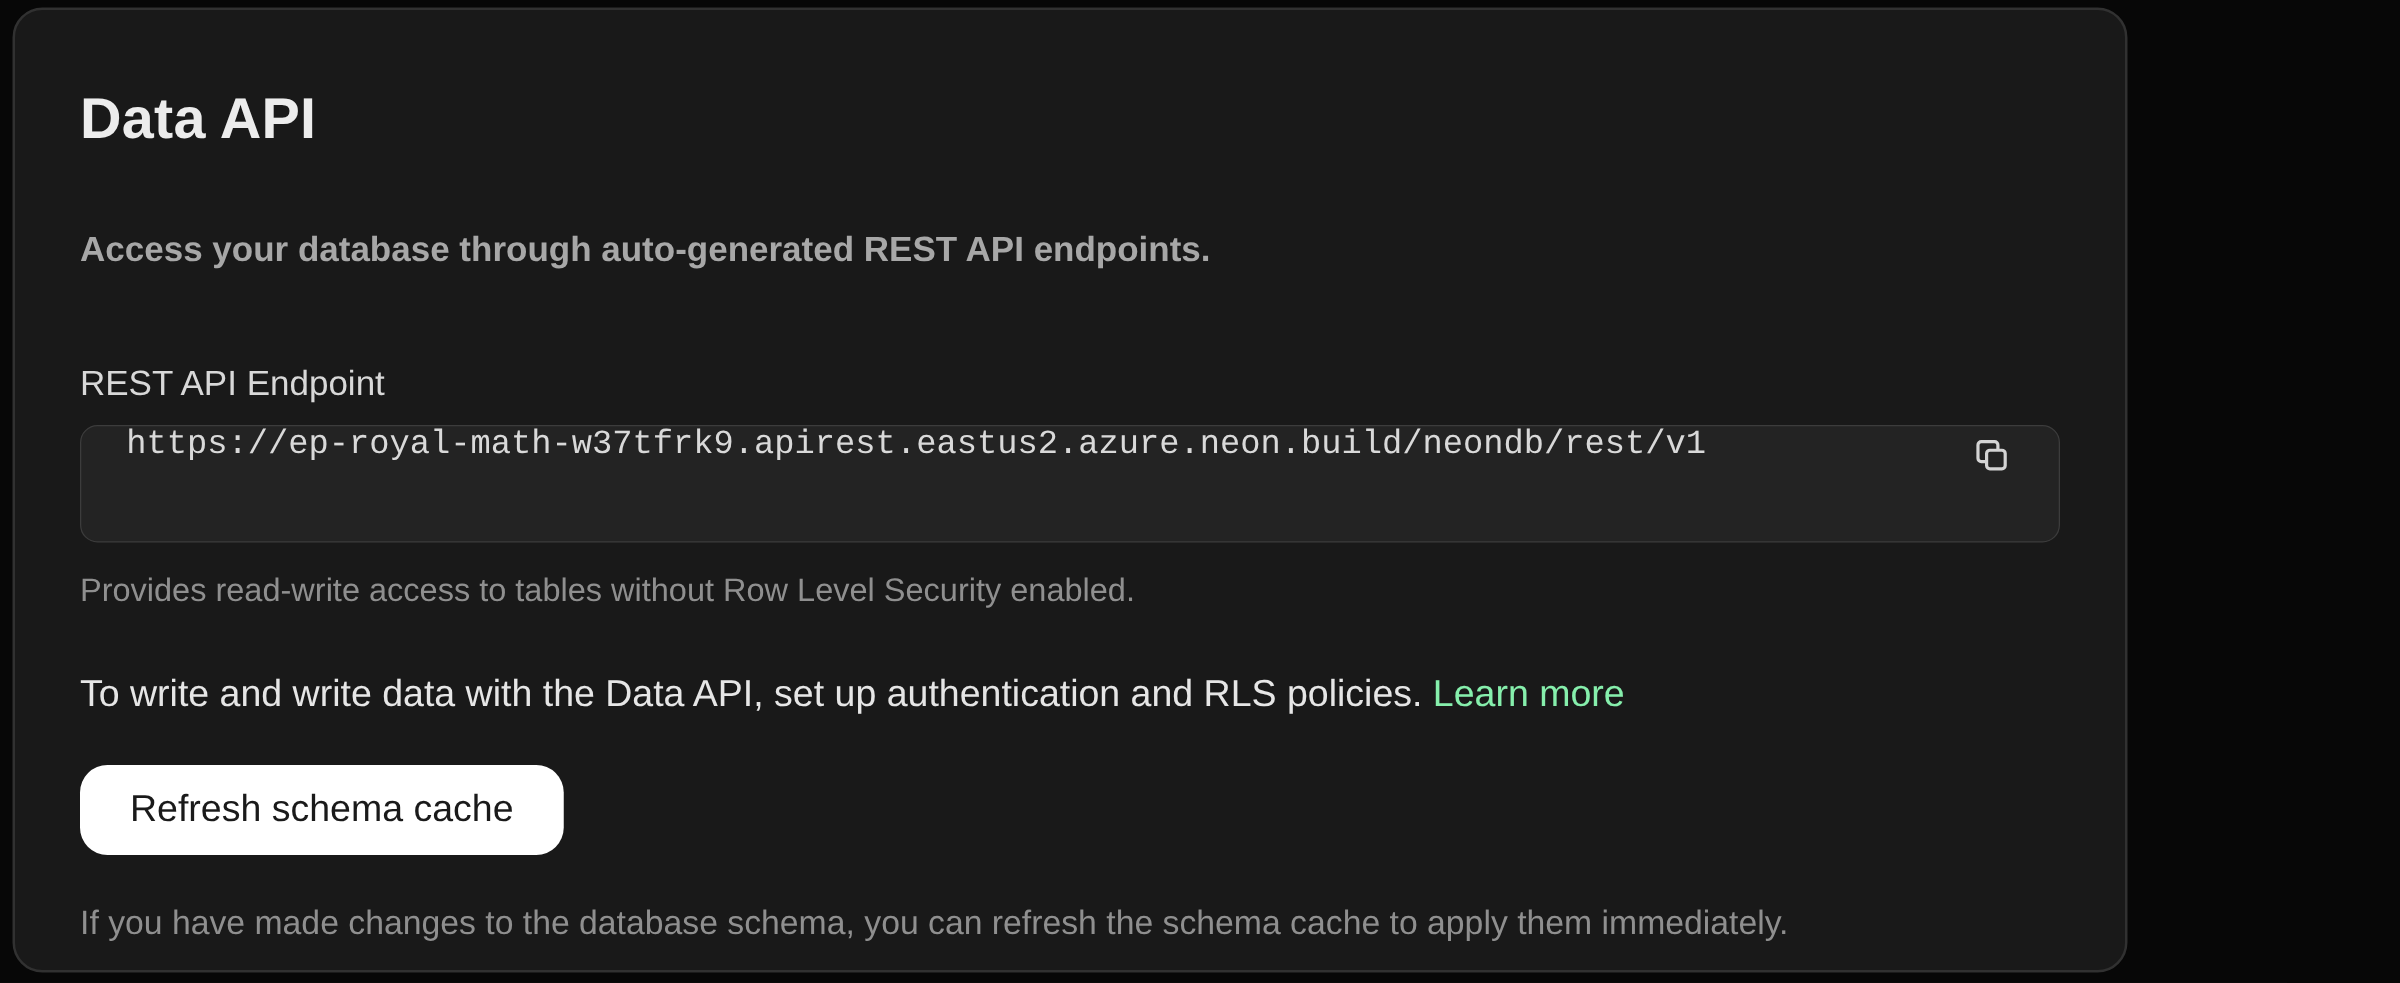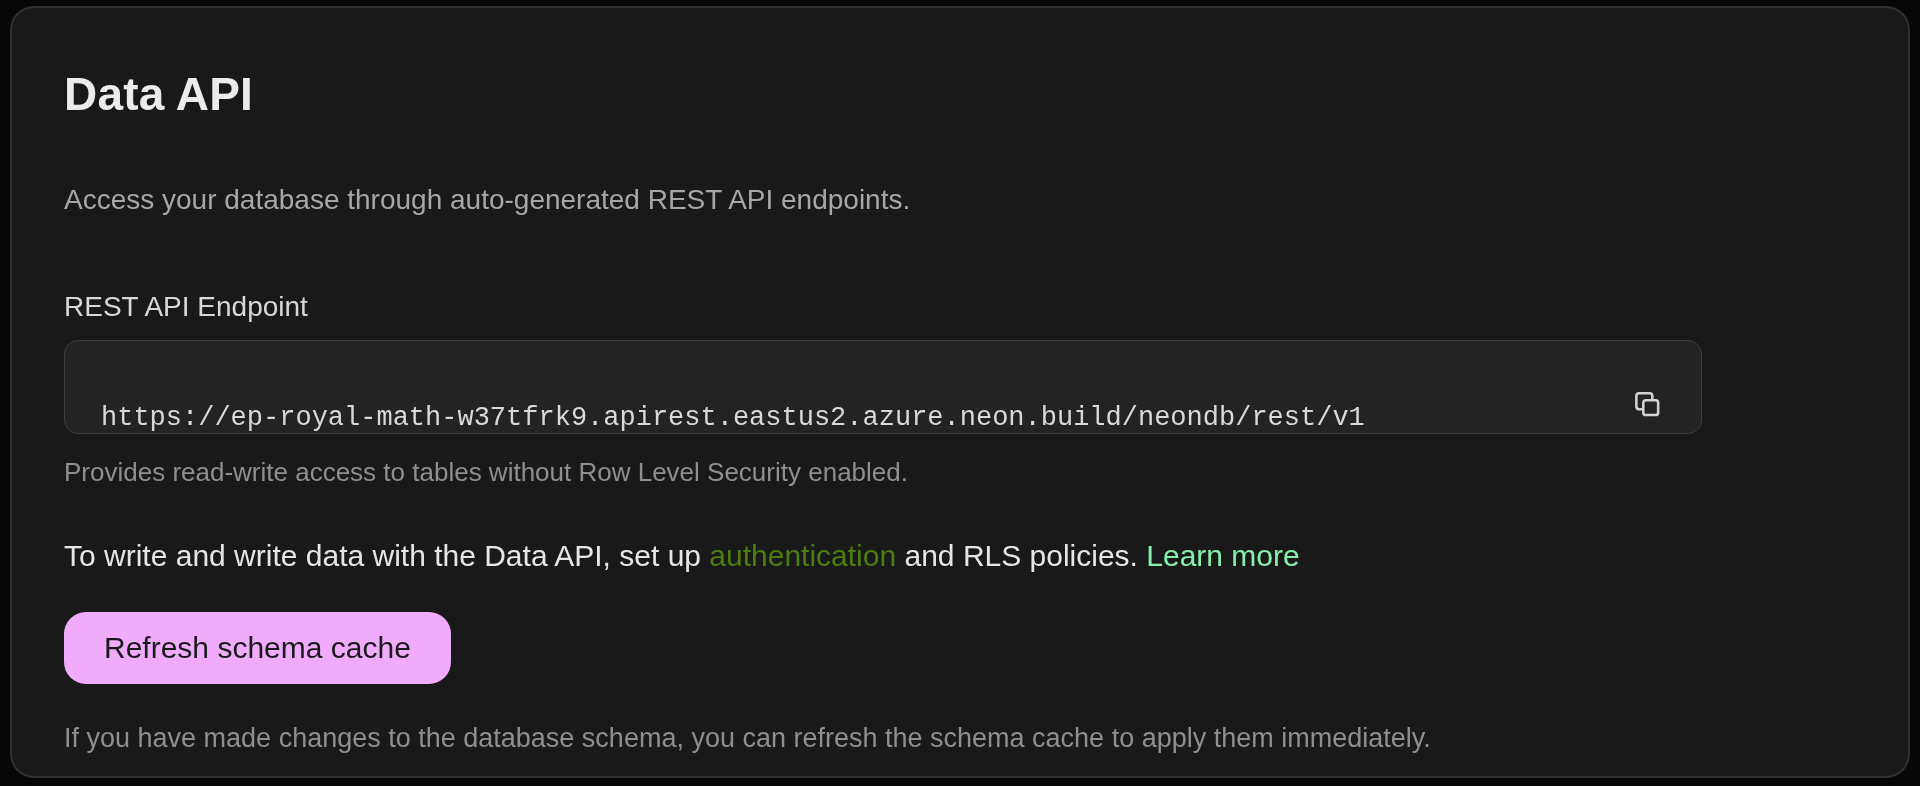--- a/index.html
+++ b/index.html
@@ -5,56 +5,57 @@
   * { box-sizing: border-box; margin: 0; padding: 0; }
   html, body {
     width: 1920px; height: 786px;
     background: #070707;
     font-family: "Liberation Sans", sans-serif;
     overflow: hidden;
   }
   .panel {
     position: absolute;
     left: 10px; top: 6px;
-    width: 1900px; height: 772px;
+    width: 1692px; height: 772px;
     background: #191919;
     border: 2px solid #313131;
     border-radius: 24px;
   }
   .content { padding: 58px 52px 0 52px; }
 
   .page-title {
     font-size: 46px;
     font-weight: 700;
     line-height: 1.25;
     color: #ececec;
     letter-spacing: 0.2px;
   }
   .page-desc {
     margin-top: 56px;
     font-size: 28px;
     line-height: 1.4;
     color: #a7a7a7;
+    font-weight: bold;
   }
   .field-label {
     margin-top: 68px;
     font-size: 28px;
     line-height: 1.4;
     color: #d8d8d8;
   }
   .endpoint-field {
     margin-top: 14px;
     width: 1638px;
     max-width: 100%;
     height: 94px;
     background: #232323;
     border: 1px solid #3c3c3c;
     border-radius: 14px;
     display: flex;
-    align-items: flex-end;
+    align-items: flex-start;
     justify-content: space-between;
     padding: 0 28px 0 36px;
   }
   .endpoint-url {
     font-family: "Liberation Mono", "DejaVu Sans Mono", monospace;
     font-size: 27px;
     color: #d9d9d9;
     white-space: nowrap;
     overflow: hidden;
   }
@@ -83,21 +84,21 @@
   .rls-note a {
     text-decoration: none;
     cursor: pointer;
   }
   .refresh-btn {
     margin-top: 34px;
     display: inline-flex;
     align-items: center;
     height: 72px;
     padding: 0 40px;
-    background: #f0abfc;
+    background: #ffffff;
     color: #1a1a1a;
     border: none;
     border-radius: 22px;
     font-family: "Liberation Sans", sans-serif;
     font-size: 30px;
     font-weight: 400;
     cursor: pointer;
   }
   .refresh-helper {
     margin-top: 36px;
@@ -125,20 +126,20 @@
           <svg width="34" height="34" viewBox="0 0 32 32" fill="none">
             <rect x="6" y="5" width="15" height="15" rx="2.5" stroke="#d4d4d4" stroke-width="2.4"></rect>
             <rect x="12.5" y="11.5" width="14" height="14" rx="2.5" fill="#232323" stroke="#d4d4d4" stroke-width="2.4"></rect>
           </svg>
         </span>
       </button>
     </div>
 
     <p class="helper-text">Provides read-write access to tables without Row Level Security enabled.</p>
 
-    <p class="rls-note"><span>To write and write data with the Data API, set up </span><a class="link-auth" style="color: #4d7c0f;">authentication</a><span> and RLS policies. </span><a class="link-learn" style="color: #86efac;">Learn more</a></p>
+    <p class="rls-note"><span>To write and write data with the Data API, set up </span><a class="link-auth" style="color: #e5e5e5;">authentication</a><span> and RLS policies. </span><a class="link-learn" style="color: #86efac;">Learn more</a></p>
 
     <button class="refresh-btn">Refresh schema cache</button>
 
     <p class="refresh-helper">If you have made changes to the database schema, you can refresh the schema cache to apply them immediately.</p>
 
   </div>
 </div>
 
 </body></html>

